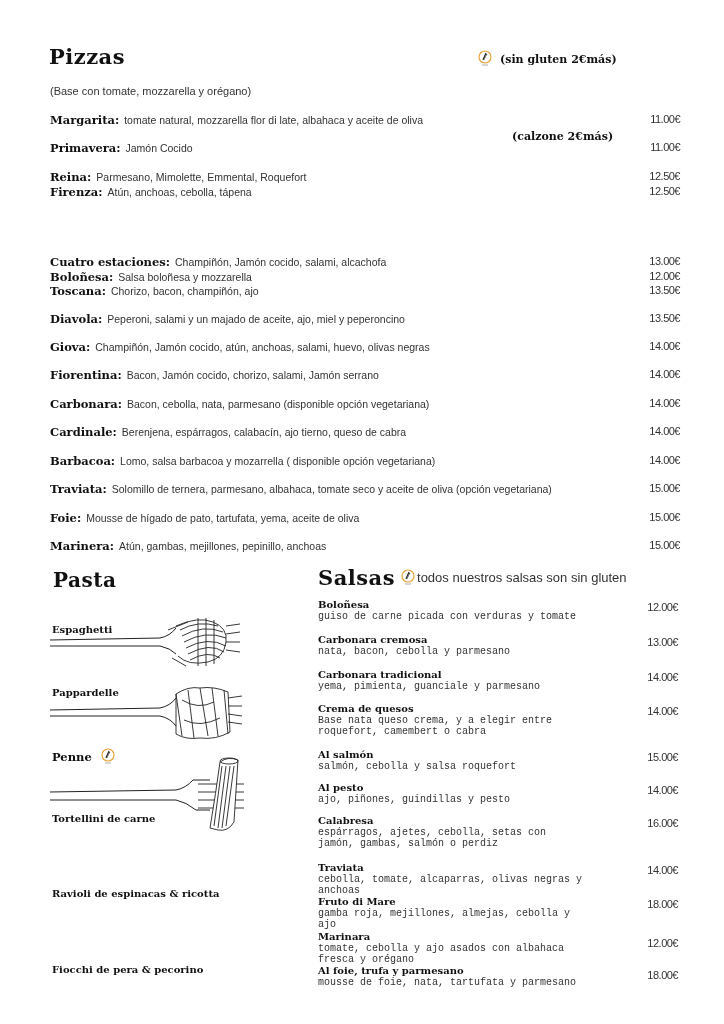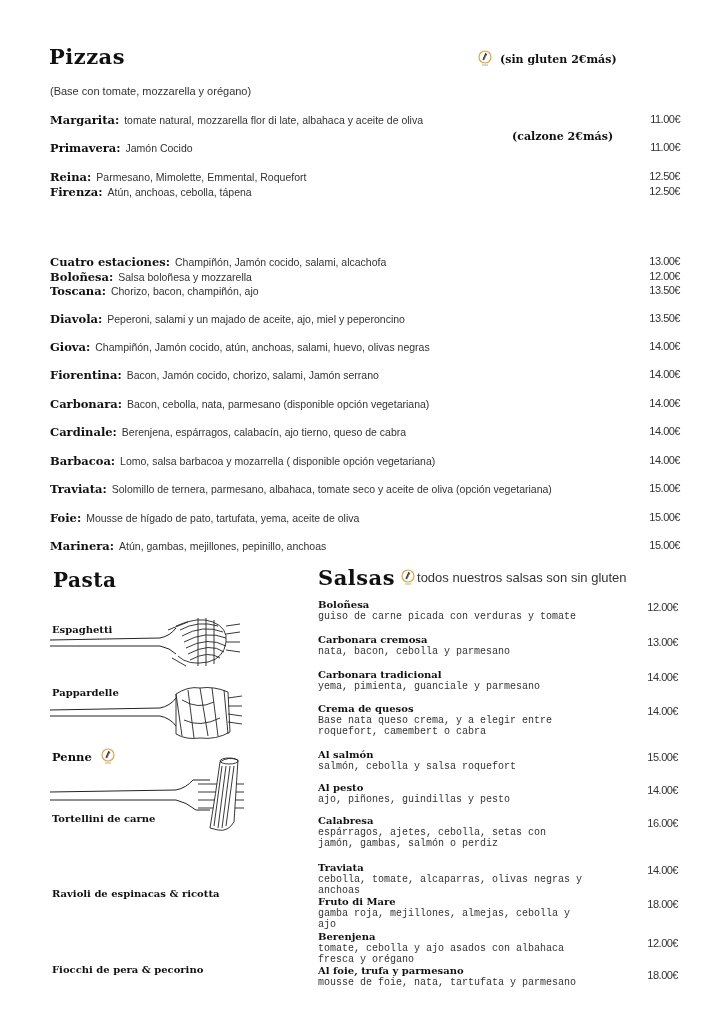--- a/index.html
+++ b/index.html
@@ -236,21 +236,21 @@
     <div class="salsa-name">Traviata</div>
     <div class="salsa-desc">cebolla, tomate, alcaparras, olivas negras y anchoas</div>
     <span class="salsa-price">14.00€</span>
   </div>
 <div class="salsa" style="top:896px;">
     <div class="salsa-name">Fruto di Mare</div>
     <div class="salsa-desc">gamba roja, mejillones, almejas, cebolla y ajo</div>
     <span class="salsa-price">18.00€</span>
   </div>
 <div class="salsa" style="top:931px;">
-    <div class="salsa-name">Berenjena</div>
+    <div class="salsa-name">Marinara</div>
     <div class="salsa-desc">tomate, cebolla y ajo asados con albahaca fresca y orégano</div>
     <span class="salsa-price" style="top:6px;">12.00€</span>
   </div>
 <div class="salsa" style="top:965px;">
     <div class="salsa-name">Al foie, trufa y parmesano</div>
     <div class="salsa-desc">mousse de foie, nata, tartufata y parmesano</div>
     <span class="salsa-price" style="top:4px;">18.00€</span>
   </div>
 
 </body></html>

